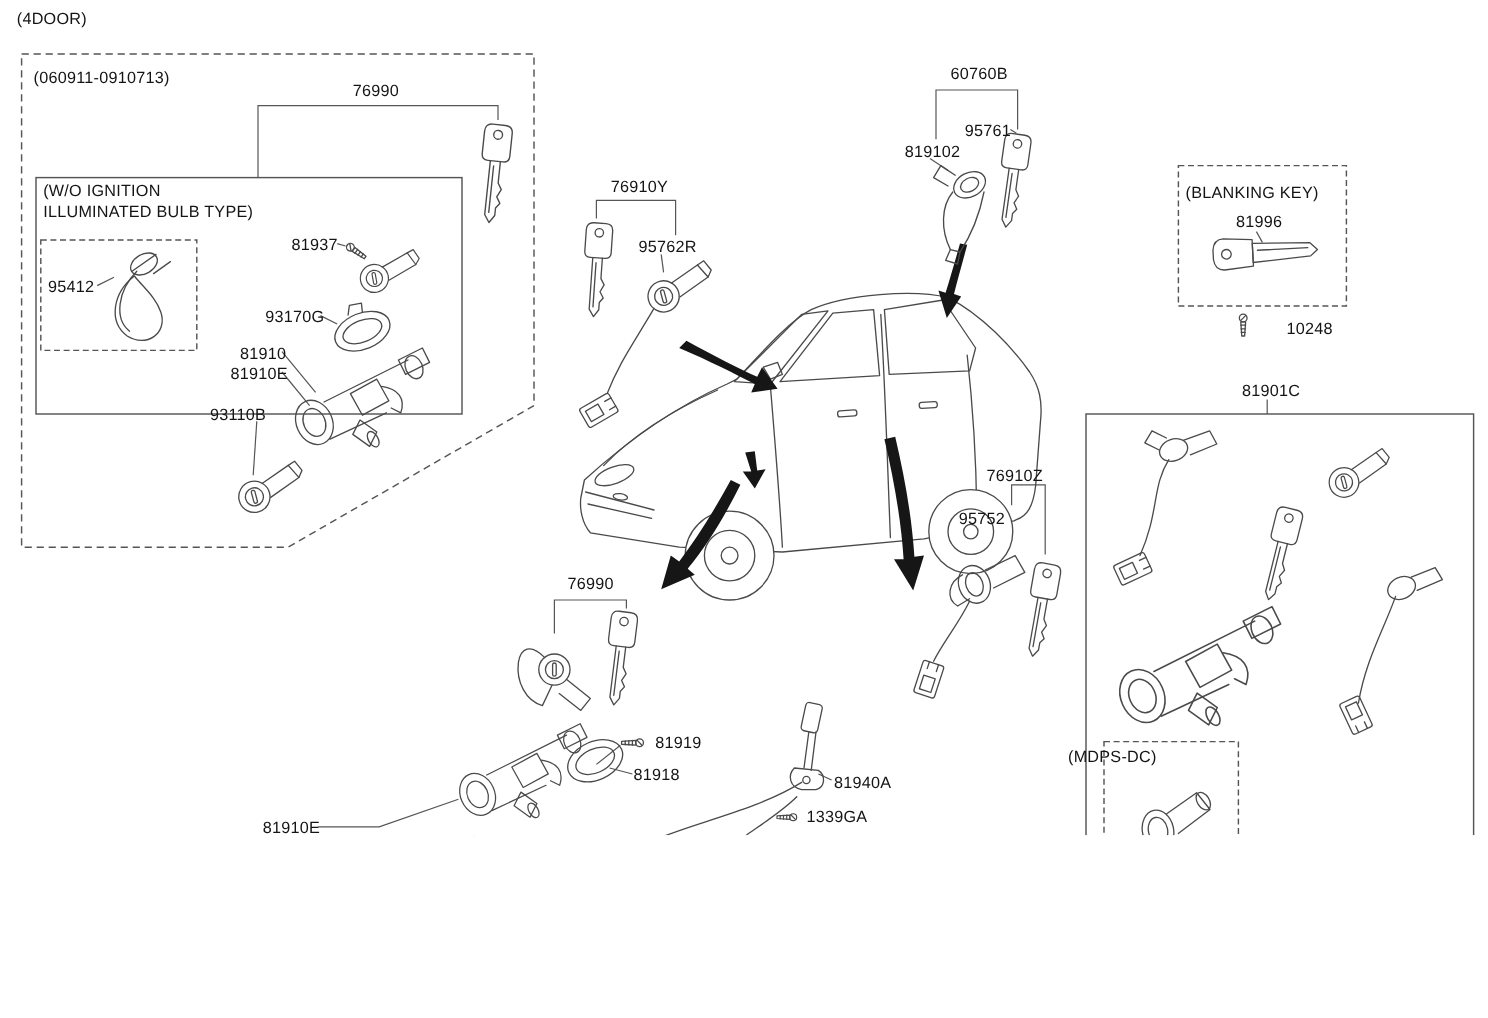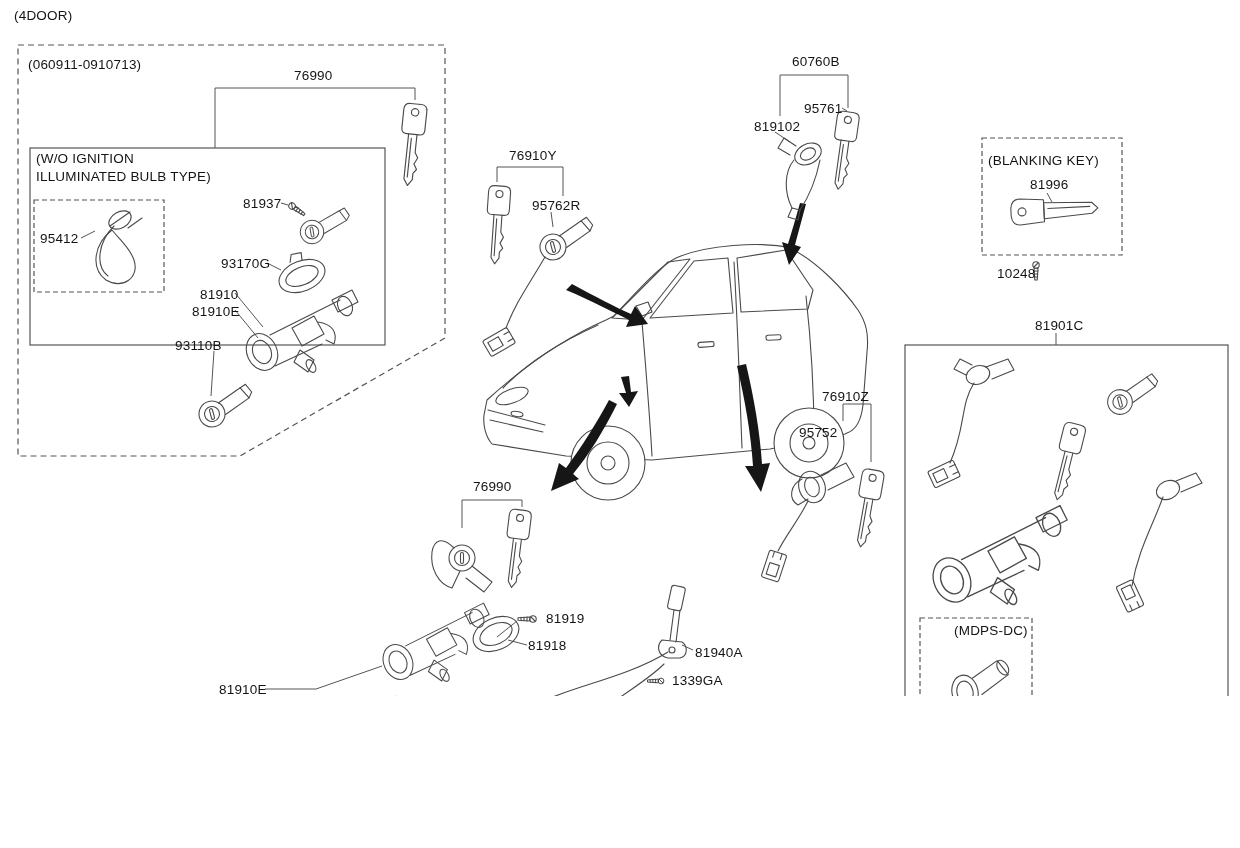--- a/index.html
+++ b/index.html
@@ -248,23 +248,23 @@
 <div class="lbl" style="left:200px;top:287px">81910</div>
 <div class="lbl" style="left:192px;top:304px">81910E</div>
 <div class="lbl" style="left:175px;top:338px">93110B</div>
 <div class="lbl" style="left:509px;top:148px">76910Y</div>
 <div class="lbl" style="left:532px;top:198px">95762R</div>
 <div class="lbl" style="left:792px;top:54px">60760B</div>
 <div class="lbl" style="left:754px;top:119px">819102</div>
 <div class="lbl" style="left:804px;top:101px">95761</div>
 <div class="lbl" style="left:988px;top:153px">(BLANKING KEY)</div>
 <div class="lbl" style="left:1030px;top:177px">81996</div>
-<div class="lbl" style="left:997px;top:266px">10248</div>
+<div class="lbl" style="left:1072px;top:266px">10248</div>
 <div class="lbl" style="left:1035px;top:318px">81901C</div>
-<div class="lbl" style="left:954px;top:623px">(MDPS-DC)</div>
+<div class="lbl" style="left:890px;top:623px">(MDPS-DC)</div>
 <div class="lbl" style="left:822px;top:389px">76910Z</div>
 <div class="lbl" style="left:799px;top:425px">95752</div>
 <div class="lbl" style="left:473px;top:479px">76990</div>
 <div class="lbl" style="left:546px;top:611px">81919</div>
 <div class="lbl" style="left:528px;top:638px">81918</div>
 <div class="lbl" style="left:695px;top:645px">81940A</div>
 <div class="lbl" style="left:672px;top:673px">1339GA</div>
 <div class="lbl" style="left:219px;top:682px">81910E</div>
 <div class="lbl" style="left:292px;top:709px">93110B</div>
 

